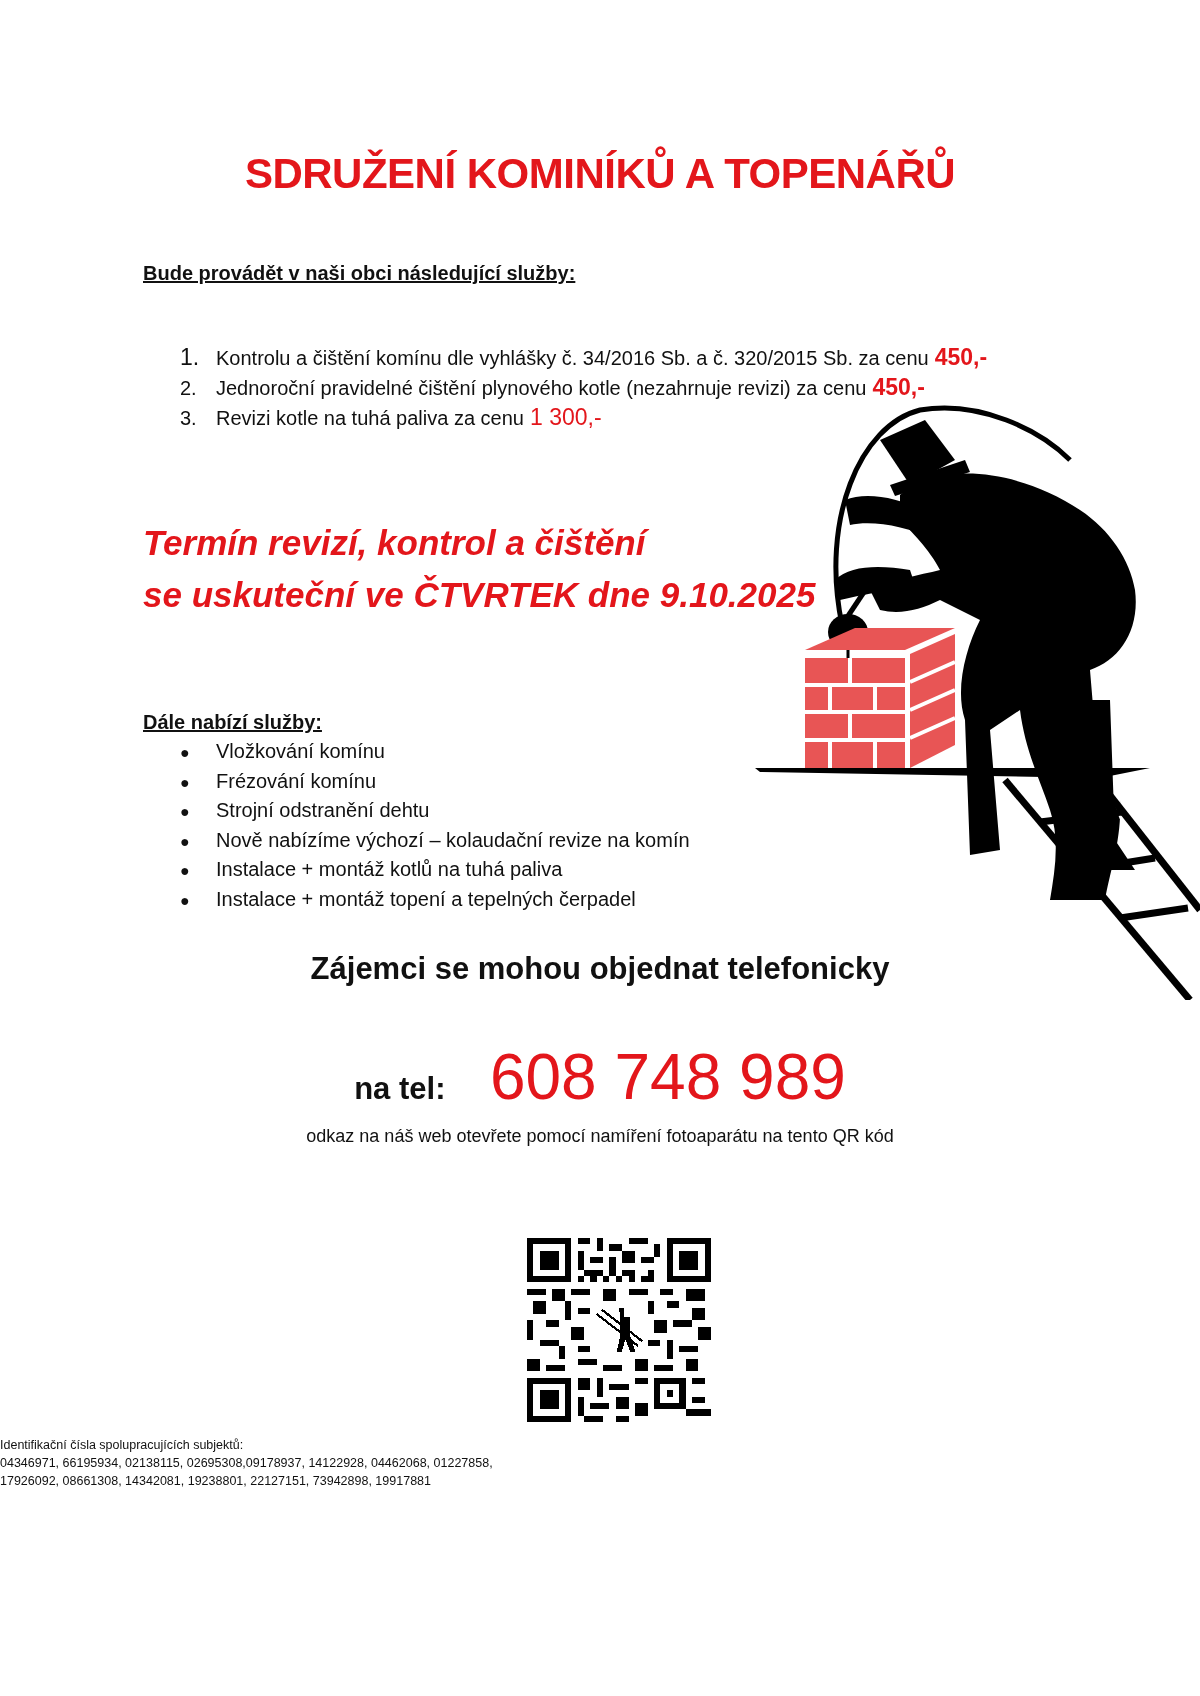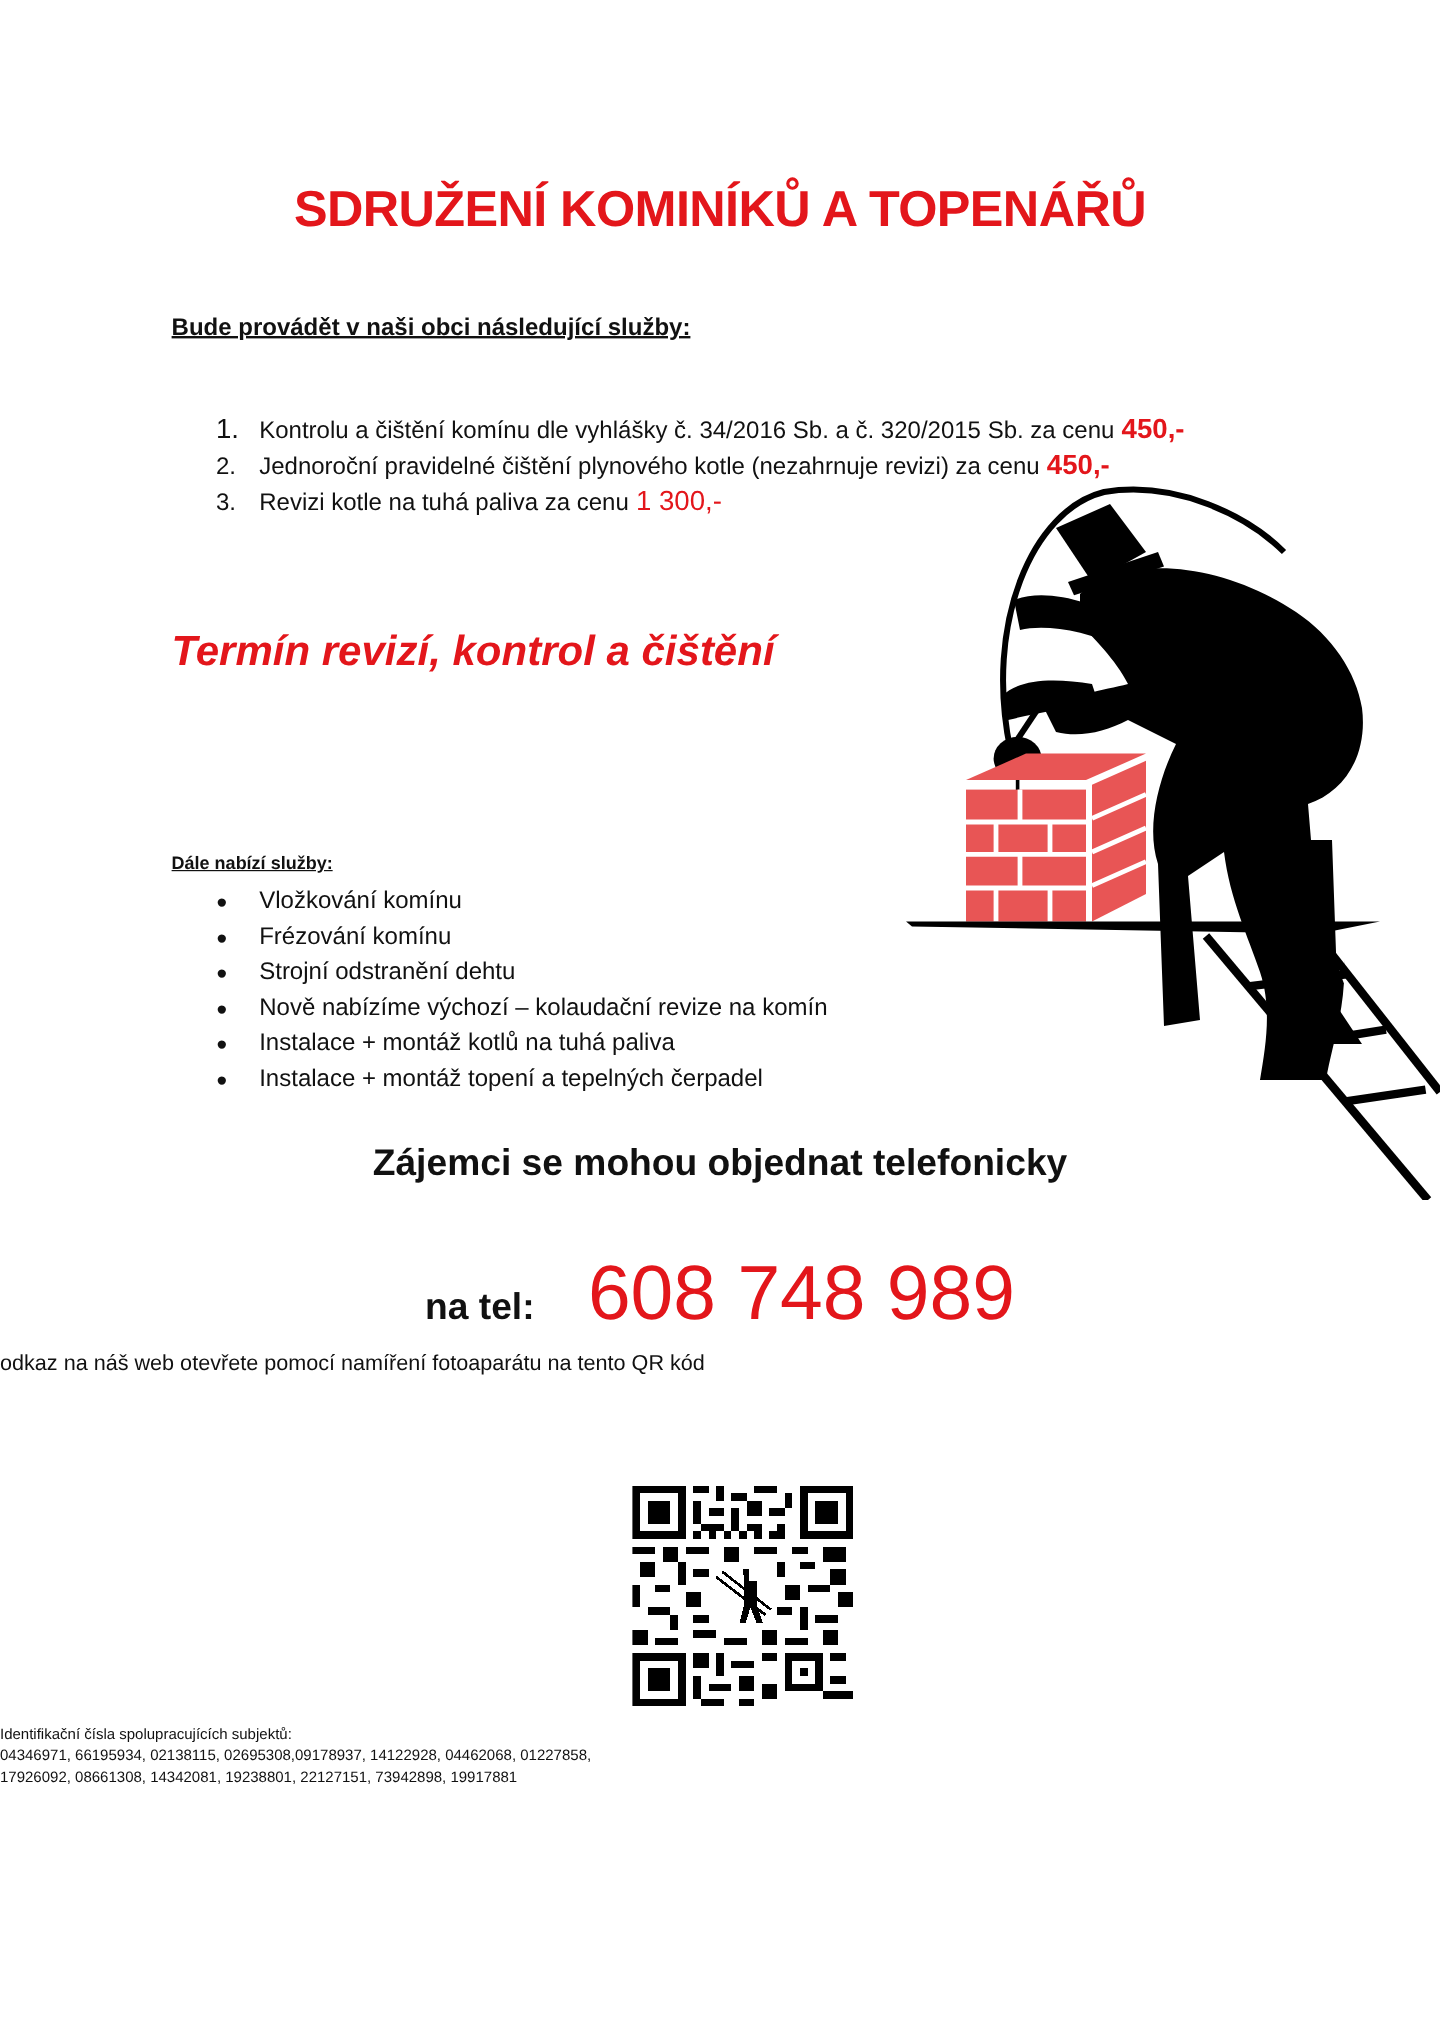--- a/index.html
+++ b/index.html
@@ -9,29 +9,29 @@
   #title { left:0; width:1200px; top:150px; text-align:center; font-size:42px; font-weight:700;
            color:#e3161b; letter-spacing:-0.5px; }
   #services-heading { left:143px; top:262px; font-size:20px; font-weight:700; text-decoration:underline; }
   .num-list { left:180px; top:300px; margin:0; padding:0; list-style:none; }
   .num-list li { height:30px; display:flex; align-items:baseline; font-size:20px; white-space:nowrap; }
   .num-list .n { width:36px; display:inline-block; }
   .num-list .n.big { font-size:23px; }
   .price { color:#e3161b; font-weight:700; font-size:23px; margin-left:6px;margin-top:44px; }
   .price.light { font-weight:400; }
   #term { left:143px; top:517px; color:#e3161b; font-size:35px; font-weight:700; font-style:italic; line-height:52px; }
-  #more-heading { left:143px; top:711px; font-size:15px; font-weight:700; text-decoration:underline; }
+  #more-heading { left:143px; top:711px; font-size:20px; font-weight:700; text-decoration:underline; }
   .bullets { left:180px; top:740px; margin:0; padding:0; list-style:none; }
   .bullets li { height:29.5px; font-size:20px; display:flex; align-items:baseline; white-space:nowrap; }
   .bullets .dot { width:36px; display:inline-block; font-size:16px; }
   #order { left:0; width:1200px; top:945px; text-align:center; font-size:31px; font-weight:700; line-height:48px; }
   #phone-row { left:0; width:1200px; top:1040px; text-align:center; white-space:nowrap; }
   #phone-label { font-size:31px; font-weight:700; vertical-align:baseline; }
   #phone-number { font-size:64px; color:#e3161b; vertical-align:baseline;margin-left:40px; }
-  #qr-caption { left:0; width:1200px; top:1126px; text-align:left; font-size:18px; }
+  #qr-caption { left:0; width:1200px; top:1126px; text-align:center; font-size:18px; }
   #qr { left:527px; top:1238px; width:184px; height:184px; }
   #footer { left:0; width:1200px; top:1436px; text-align:left; font-size:12.5px; line-height:18px; }
   #figure { left:750px; top:400px; width:450px; height:600px; }
 </style>
 </head>
 <body>
 
 <div class="abs" id="title">SDRUŽENÍ KOMINÍKŮ A TOPENÁŘŮ</div>
 
 <div class="abs" id="services-heading">Bude provádět v naši obci následující služby:</div>
@@ -49,20 +49,21 @@
   </li>
   <li>
     <span class="n">3.</span>
     <span>Revizi kotle na tuhá paliva za cenu</span>
     <span class="price light">1 300,-</span>
   </li>
 </ol>
 
 <div class="abs" id="term">
   <div>Termín revizí, kontrol a čištění</div>
+  <div>se uskuteční ve ČTVRTEK dne 9.10.2025</div>
 </div>
 
 <div class="abs" id="more-heading">Dále nabízí služby:</div>
 
 <ul class="abs bullets">
   <li>
       <span class="dot">●</span>
       <span>Vložkování komínu</span>
     </li>
   <li>

